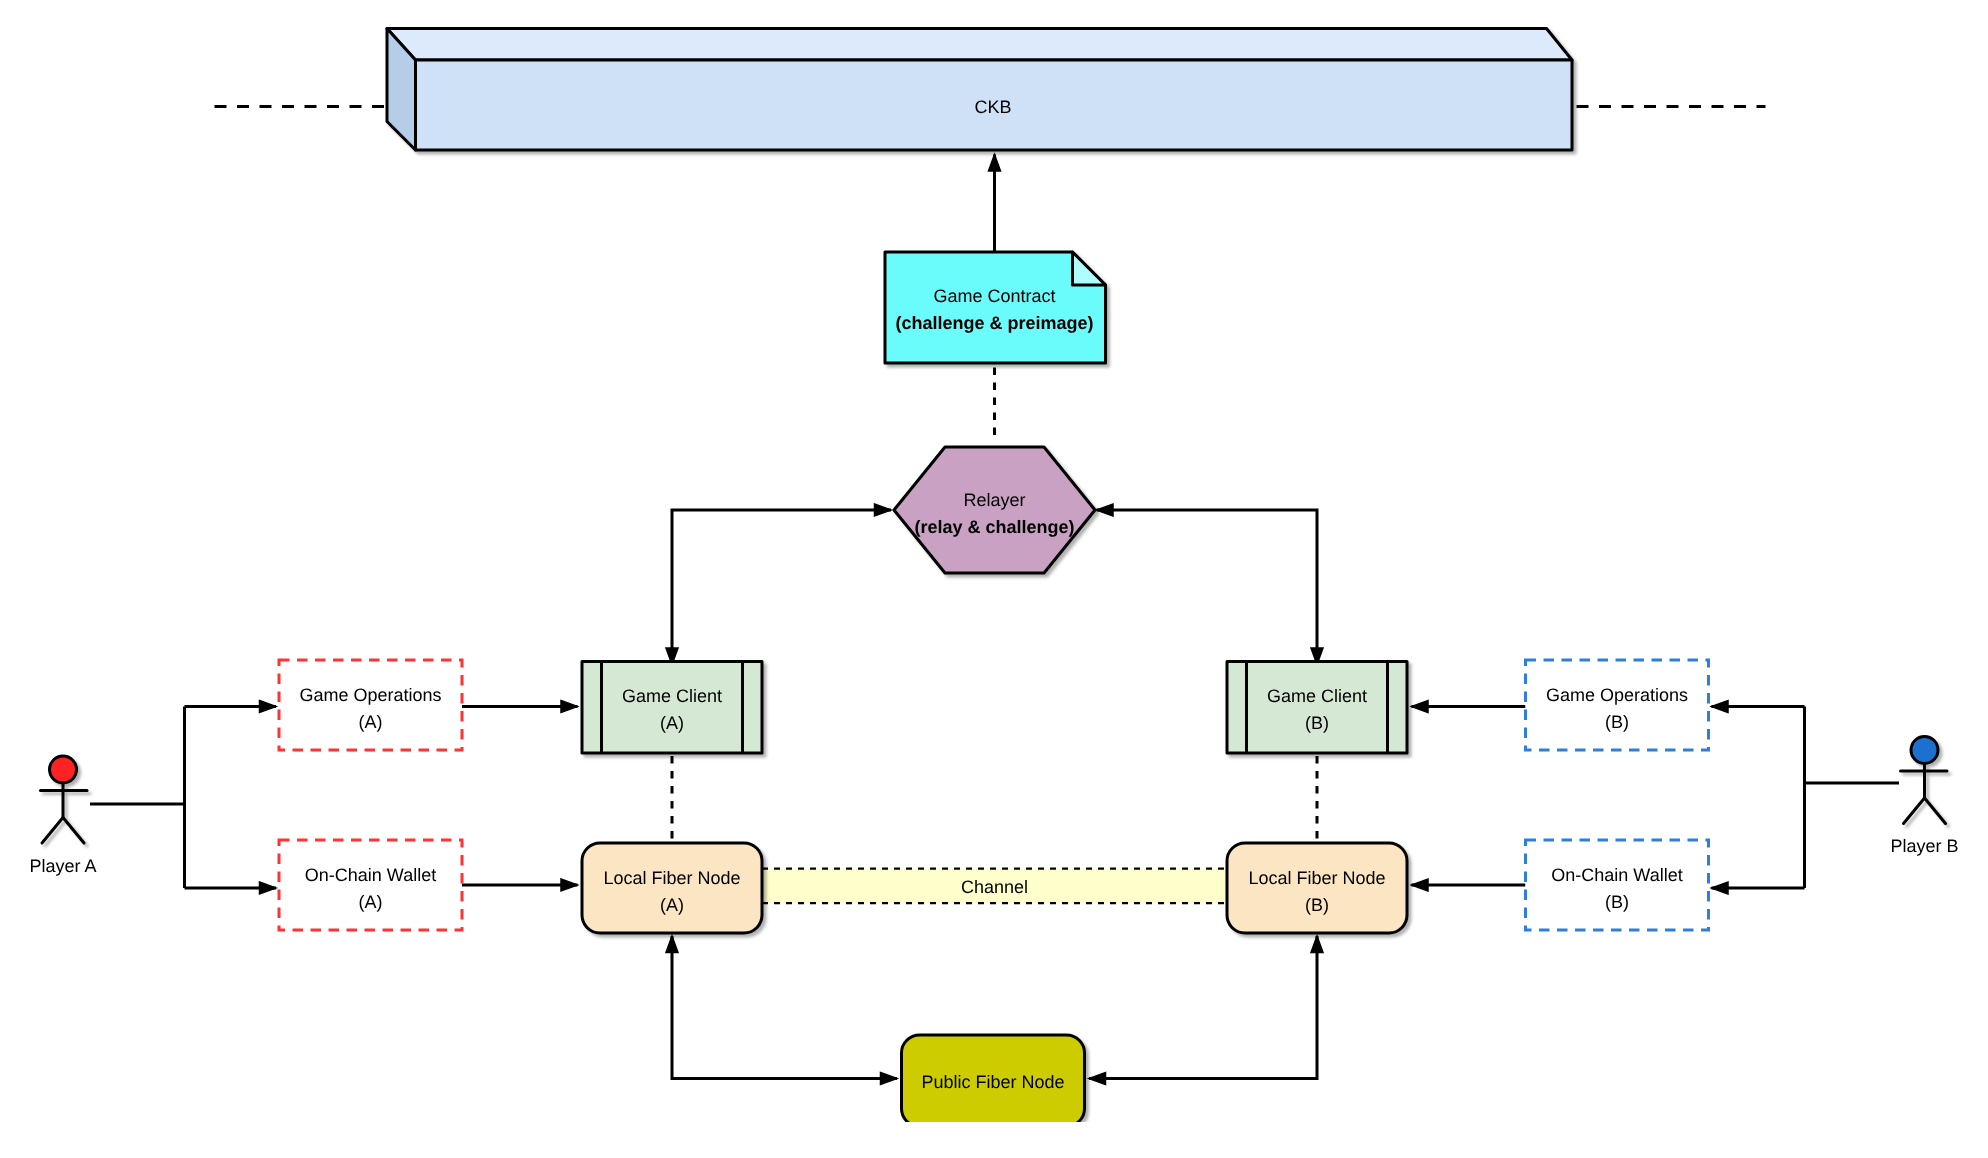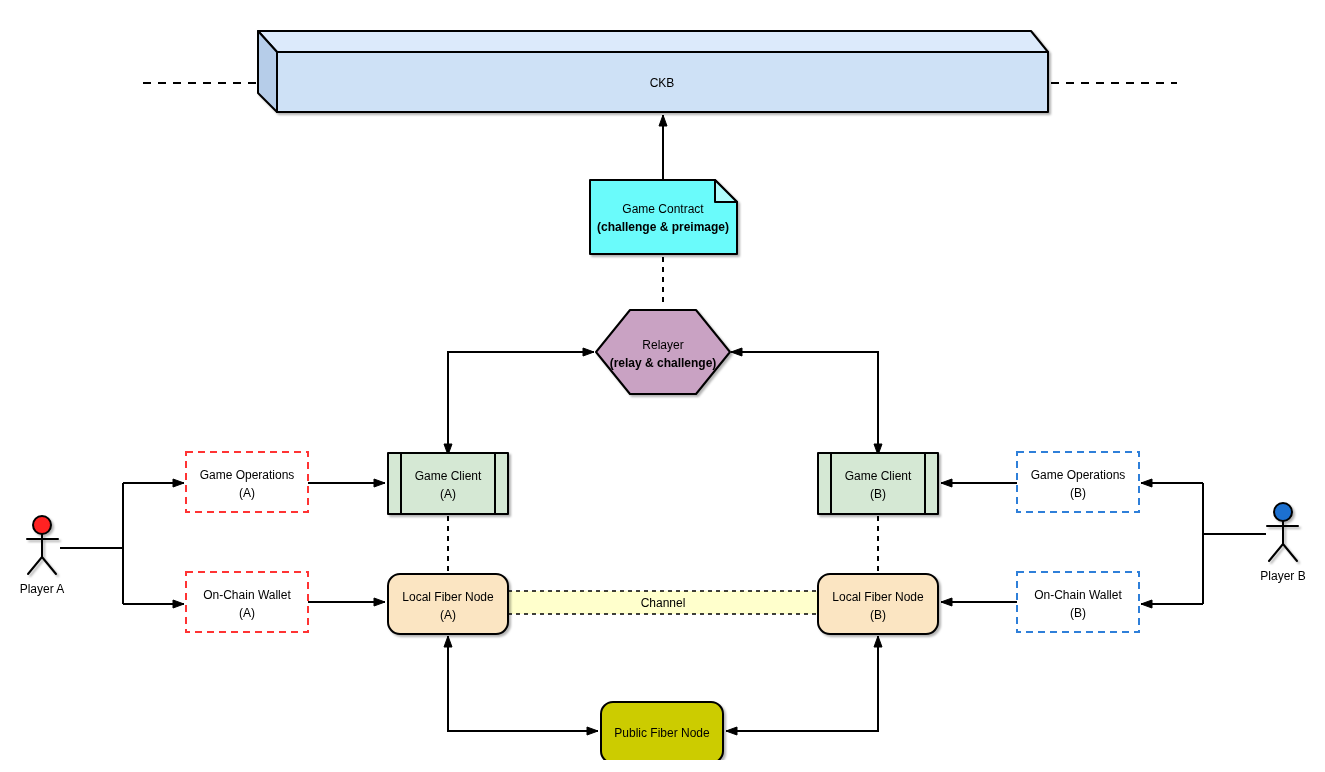--- a/index.html
+++ b/index.html
@@ -1,19 +1,18 @@
 <!DOCTYPE html>
 <html><head>
 <meta charset="utf-8">
 <style>
   html, body { margin: 0; padding: 0; background: #ffffff; }
   .canvas-wrap {
     width: 1325px; height: 748px; position: relative;
     font-family: "Liberation Sans", sans-serif;
-    margin-top: 12px;
   }
   svg { display: block; }
   text {
     font-family: "Liberation Sans", sans-serif;
     font-size: 12px;
     fill: #000000;
   }
   text.bold { font-weight: bold; }
   .edge { stroke: #000000; stroke-width: 2; fill: none; }
   .edge-dashed { stroke: #000000; stroke-width: 2; fill: none; stroke-dasharray: 5 5; }

